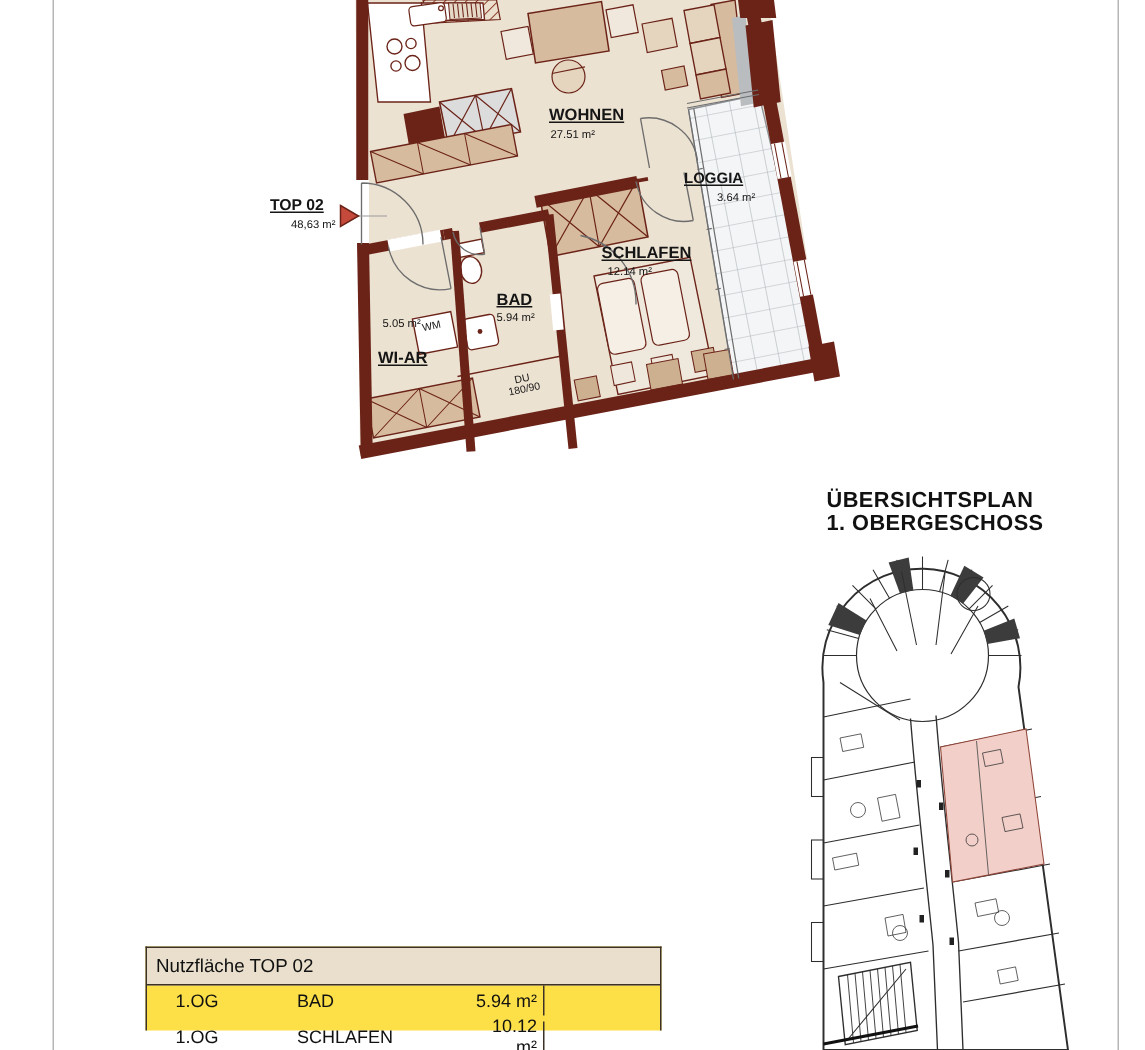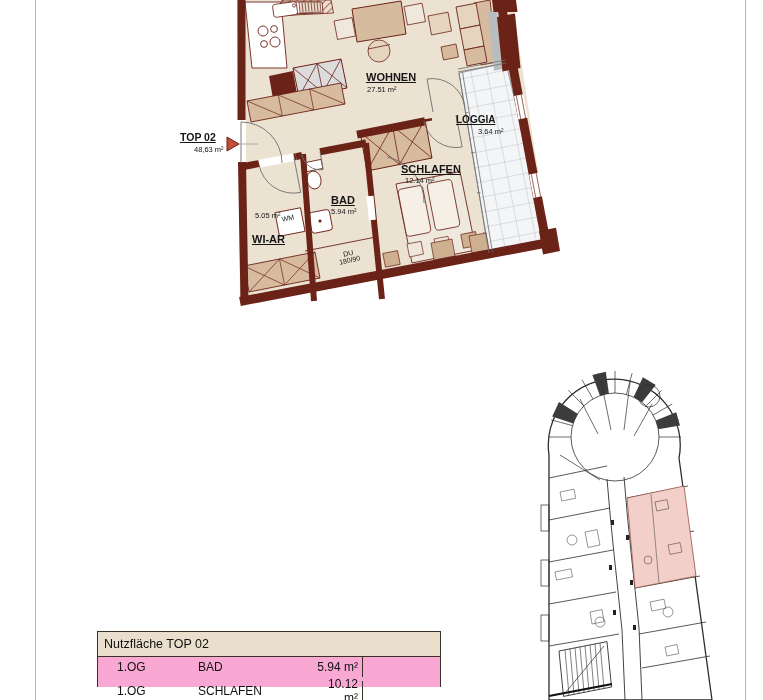--- a/index.html
+++ b/index.html
@@ -8,21 +8,21 @@
   .edge{position:absolute;top:0;bottom:0;width:1px;background:#b6b6b6;}
   .edge.left{left:35px;} .edge.right{left:745px;}
   svg{position:absolute;left:0;top:0;}
   .lbl{position:absolute;white-space:nowrap;color:#151515;line-height:1;}
   .b{font-weight:bold;text-decoration:underline;}
   .rot{transform:rotate(-12deg);transform-origin:left top;}
   .title{position:absolute;left:551px;top:327px;font-size:14.5px;font-weight:bold;
          line-height:15px;letter-spacing:.3px;}
   
   .nf-table{position:absolute;left:97px;top:631px;width:344px;height:56px;
-            border:1.5px solid #3c3126;border-bottom:none;background:#f9a8d4;box-sizing:border-box;}
+            border:1.5px solid #3c3126;border-bottom:none;background:#fde047;box-sizing:border-box;}
   .nf-header{height:25px;background:#e9dfcc;border-bottom:1.5px solid #3c3126;
              font-size:12.5px;display:flex;align-items:center;padding-left:6px;box-sizing:border-box;}
   .nf-row{display:grid;grid-template-columns:100px 115px 49px auto;height:20px;
           align-items:center;font-size:12px;}
   .nf-row .c1{padding-left:7px;margin-left:12px;}
   .nf-row .c3{text-align:right;padding-right:4px;}
   .nf-row .c4{border-left:1.2px solid #3c3126;height:20px;}
 </style>
 </head>
 <body>
@@ -262,20 +262,24 @@
 
   <div class="lbl b" style="left:252px;top:199px;font-size:11px;margin-top:35px;">WI-AR</div>
   <div class="lbl" style="left:255px;top:212px;font-size:7.5px;">5.05 m²</div>
 
   <div class="lbl rot" style="left:281px;top:216px;font-size:7px;">WM</div>
   <div class="lbl rot" style="left:337px;top:252px;font-size:7px;text-align:center;">
     <span>DU</span><br>
     <span>180/90</span>
   </div>
 
+  <div class="title">
+    <div>ÜBERSICHTSPLAN</div>
+    <div>1. OBERGESCHOSS</div>
+  </div>
 
   <div class="nf-table">
     <div class="nf-header">Nutzfläche TOP 02</div>
     <div class="nf-row">
       <span class="c1">1.OG</span>
       <span class="c2">BAD</span>
       <span class="c3">5.94 m²</span>
       <span class="c4"></span>
     </div>
     <div class="nf-row">

